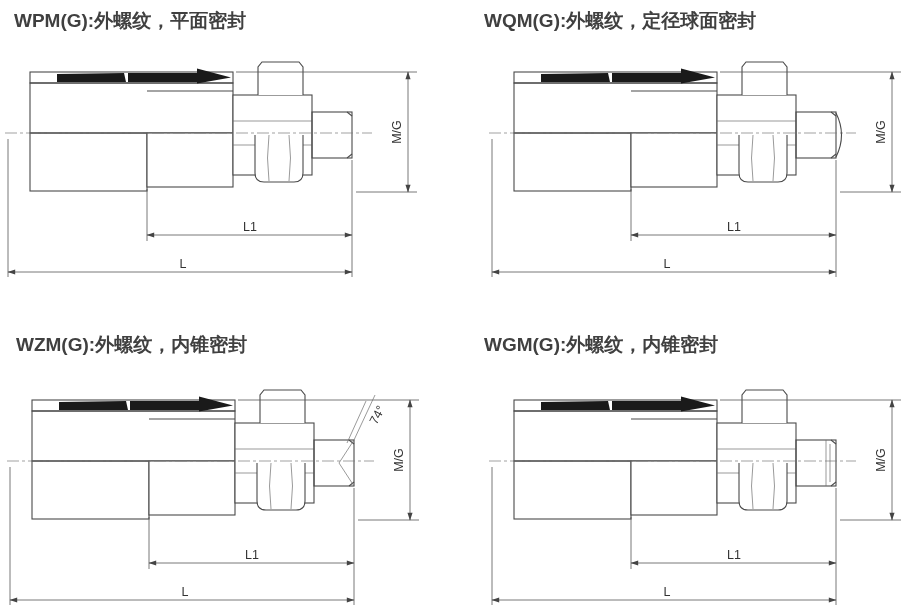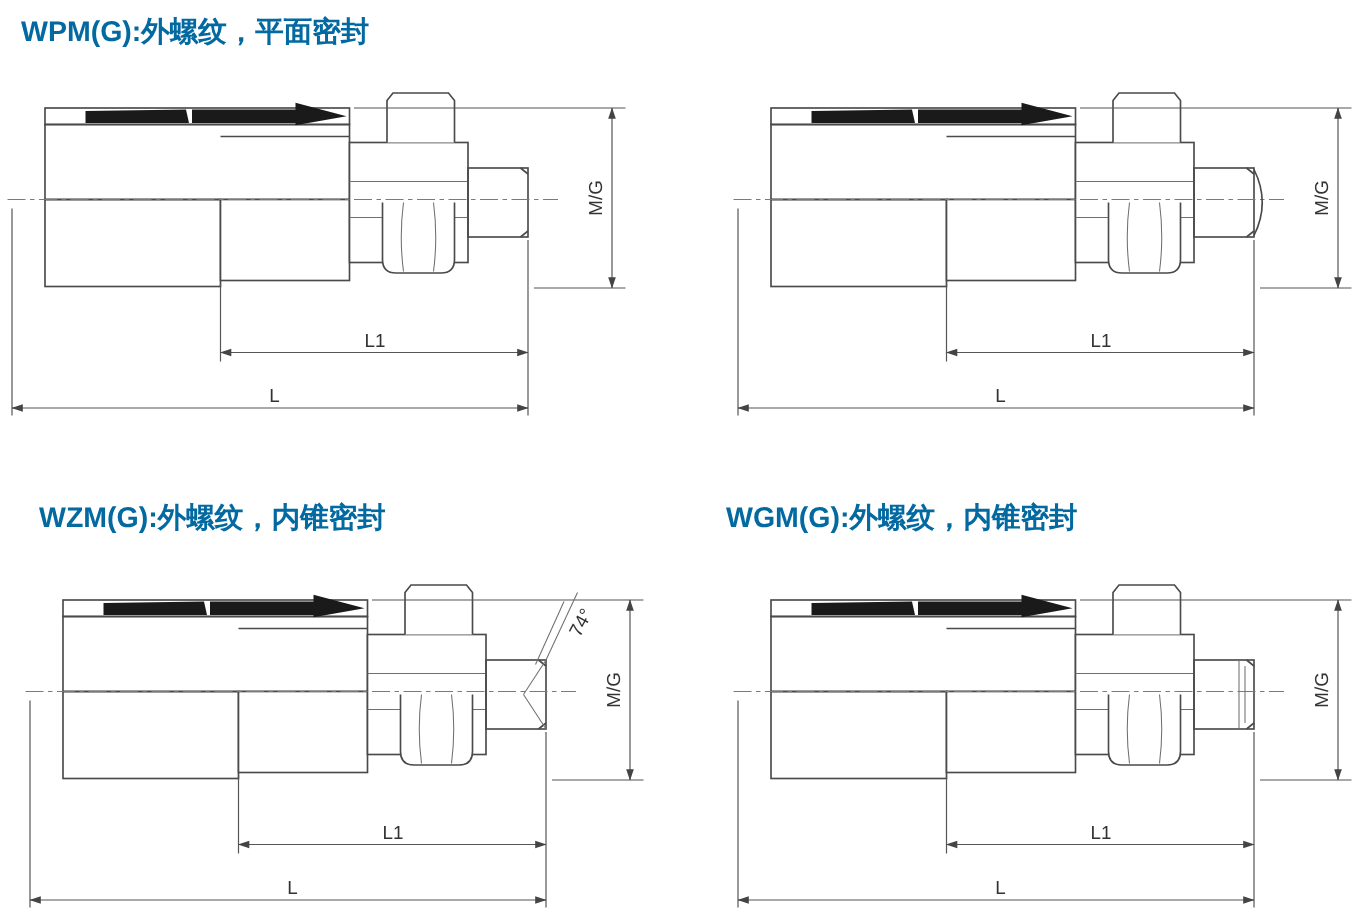--- a/index.html
+++ b/index.html
@@ -1,20 +1,20 @@
 <!DOCTYPE html>
 <html><head>
 <meta charset="utf-8">
 <style>
   html,body{margin:0;padding:0;background:#ffffff;}
   #page{position:relative;width:908px;height:616px;background:#ffffff;overflow:hidden;
         font-family:"Liberation Sans", sans-serif;}
   .quad{position:absolute;width:454px;height:308px;}
   .quad .title{position:absolute;top:8px;left:14px;margin:0;
-        font-size:19px;font-weight:bold;color:#0369a1;white-space:nowrap;
+        font-size:19px;font-weight:bold;color:#404040;white-space:nowrap;
         font-family:"Liberation Sans", sans-serif;}
   .row2 .title{top:24px;}
   svg.draw{position:absolute;top:55px;left:0;}
   .row2 svg.draw{top:75px;}
   .col2 svg.draw{left:14px;}
   
   .part{stroke:#4a4a4a;stroke-width:1.1;fill:none;}
   .partw{stroke:#4a4a4a;stroke-width:1.1;fill:#ffffff;}
   .thin{stroke:#6f6f6f;stroke-width:0.7;fill:none;}
   .cline{stroke:#7a7a7a;stroke-width:0.7;fill:none;stroke-dasharray:12 3 3 3;}
@@ -96,32 +96,33 @@
     <h2 class="title">WPM(G):外螺纹，平面密封</h2>
     <svg class="draw" width="440" height="245" viewBox="0 0 440 245">
       <use href="#fitting-sym"></use>
       <text class="dimtext" transform="translate(401 77) rotate(-90)" text-anchor="middle">M/G</text>
       <text class="dimtext" x="250" y="176" text-anchor="middle">L1</text>
       <text class="dimtext" x="183" y="213" text-anchor="middle">L</text>
     </svg>
   </section>
 
   <section class="quad col2" style="left:470px;top:0">
+    <h2 class="title">WQM(G):外螺纹，定径球面密封</h2>
     <svg class="draw" width="440" height="245" viewBox="0 0 440 245">
       <use href="#fitting-sym"></use>
       <g>
         <path d="M352,58 Q363,80 352,102" class="part"></path>
       </g>
       <text class="dimtext" transform="translate(401 77) rotate(-90)" text-anchor="middle">M/G</text>
       <text class="dimtext" x="250" y="176" text-anchor="middle">L1</text>
       <text class="dimtext" x="183" y="213" text-anchor="middle">L</text>
     </svg>
   </section>
 
-  <section class="quad row2" style="left:12px;top:308px">
+  <section class="quad row2" style="left:2px;top:308px">
     <h2 class="title">WZM(G):外螺纹，内锥密封</h2>
     <svg class="draw" width="440" height="245" viewBox="0 0 440 245">
       <use href="#fitting-sym"></use>
       <g>
         <line x1="352" y1="57" x2="337" y2="80" class="thin"></line>
         <line x1="352" y1="103" x2="337" y2="80" class="thin"></line>
         <line x1="352" y1="57" x2="373" y2="12" class="thin"></line>
         <line x1="345" y1="60" x2="364" y2="18" class="thin"></line>
         <text class="dimtext" transform="translate(379 34) rotate(-62)" text-anchor="middle">74°</text>
       </g>

